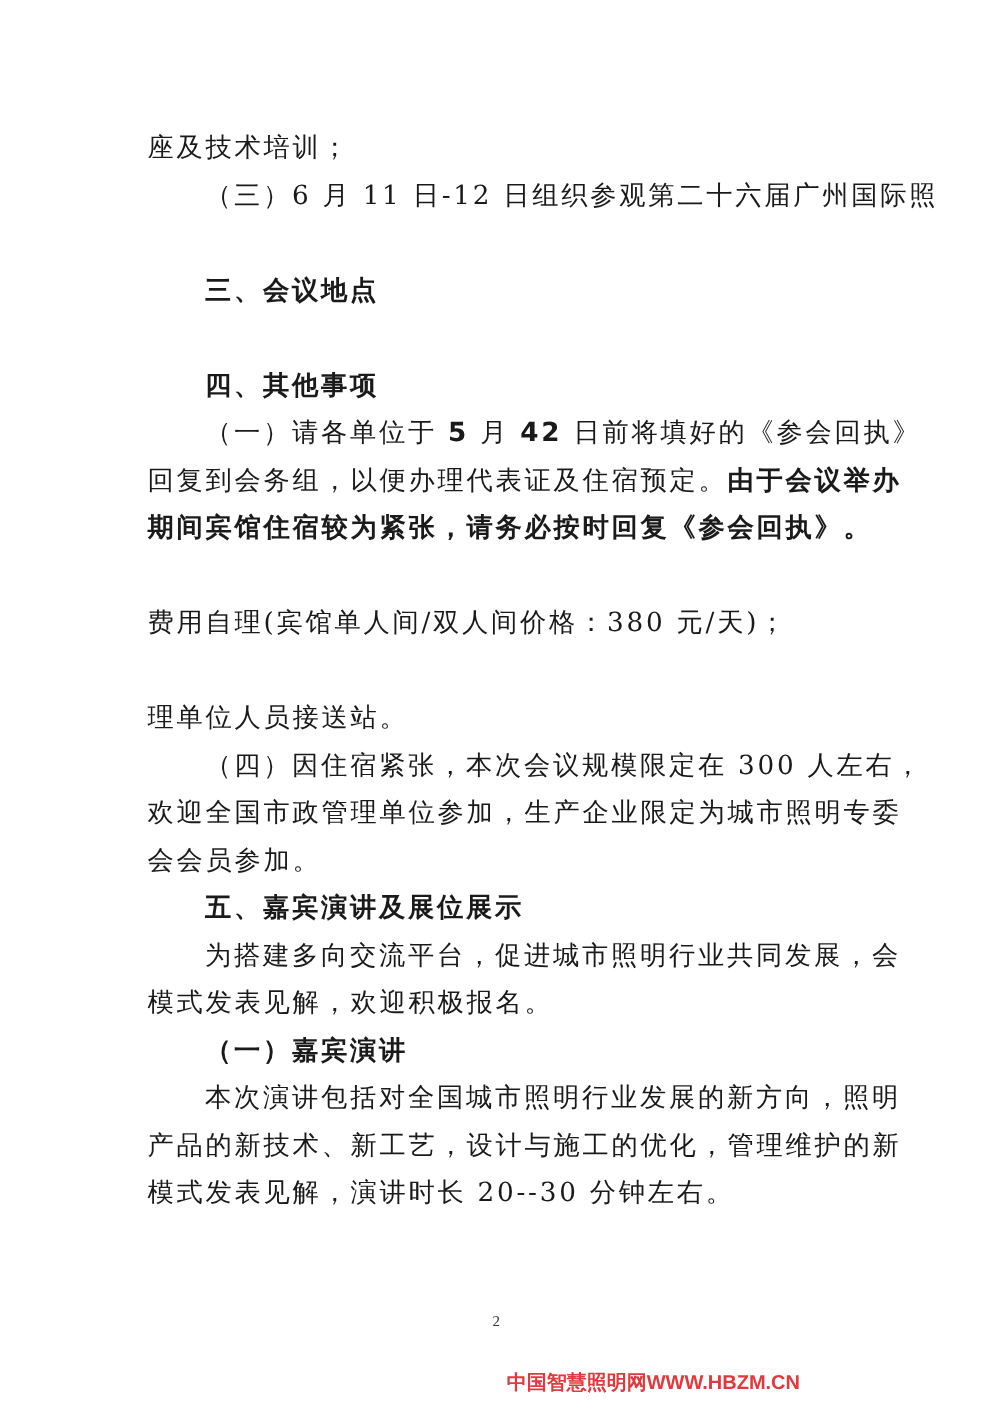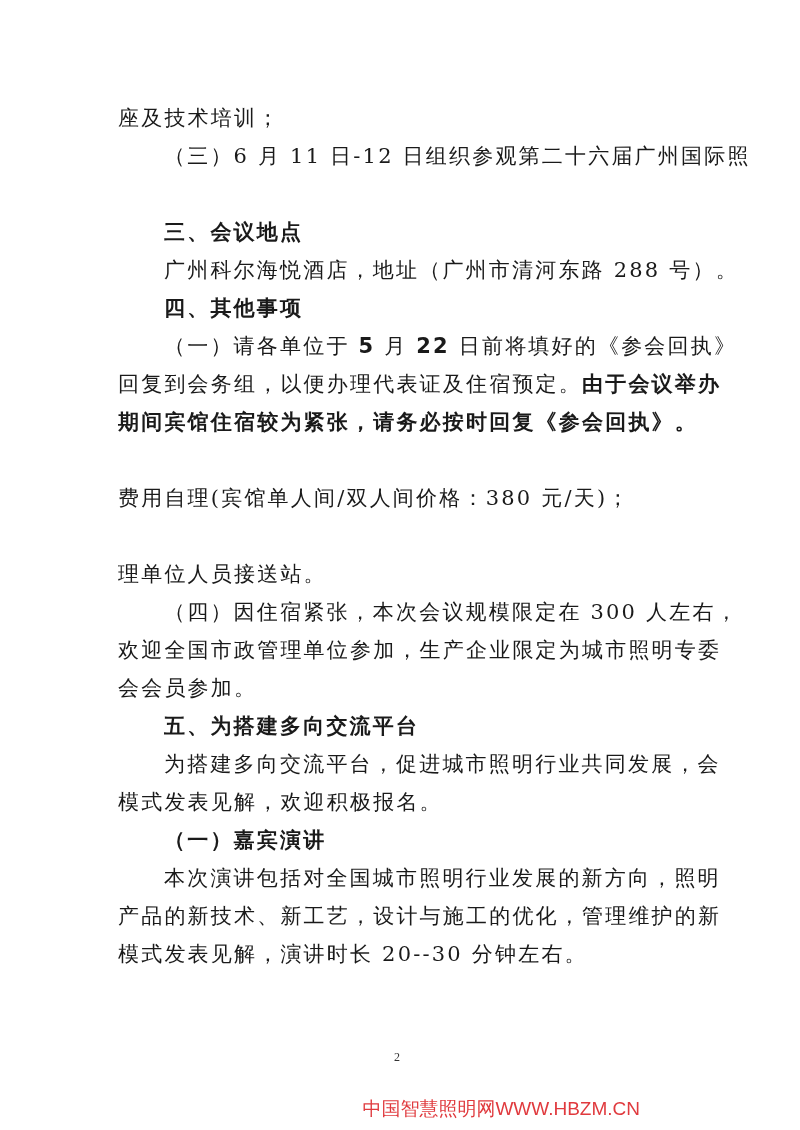--- a/index.html
+++ b/index.html
@@ -41,56 +41,56 @@
       top: 1050px;
       font-family: "Liberation Serif", serif;
       font-size: 12px;
       color: #333;
     }
     .watermark {
       position: absolute;
       right: 8px;
       top: 1096px;
       font-family: "Liberation Sans", sans-serif;
-      font-size: 19px;
+      font-size: 16px;
       color: #e03a3e;
       letter-spacing: 0px;
+      font-weight: bold;
     }
   </style>
 </head>
 <body>
 
 <div class="page">
 
   <div class="line" style="top:105px">座及技术培训；</div>
 
   <div class="line indent" style="top:143px">（三）6 月 11 日-12 日组织参观第二十六届广州国际照</div>
 
   <div class="line indent bold" style="top:219px">三、会议地点</div>
-  <div class="line indent" style="top:257px">广州科尔海悦酒店，地址（广州市清河东路 288 号）。</div>
 
   <div class="line indent bold" style="top:295px">四、其他事项</div>
 
   <div class="line indent" style="top:333px">
-    <span>（一）请各单位于 </span><span class="bold">5</span><span> 月 </span><span class="bold">22</span><span> 日前将填好的《参会回执》</span>
+    <span>（一）请各单位于 </span><span class="bold">5</span><span> 月 </span><span class="bold">42</span><span> 日前将填好的《参会回执》</span>
   </div>
   <div class="line" style="top:371px">
     <span>回复到会务组，以便办理代表证及住宿预定。</span><span class="bold">由于会议举办</span>
   </div>
   <div class="line bold" style="top:409px">期间宾馆住宿较为紧张，请务必按时回复《参会回执》。</div>
 
   <div class="line" style="top:485px">费用自理(宾馆单人间/双人间价格：380 元/天)；</div>
 
   <div class="line" style="top:561px">理单位人员接送站。</div>
 
   <div class="line indent" style="top:599px">（四）因住宿紧张，本次会议规模限定在 300 人左右，</div>
   <div class="line" style="top:637px">欢迎全国市政管理单位参加，生产企业限定为城市照明专委</div>
   <div class="line" style="top:675px">会会员参加。</div>
 
-  <div class="line indent bold" style="top:713px">五、为搭建多向交流平台</div>
+  <div class="line indent bold" style="top:713px">五、嘉宾演讲及展位展示</div>
   <div class="line indent" style="top:751px">为搭建多向交流平台，促进城市照明行业共同发展，会</div>
   <div class="line" style="top:789px">模式发表见解，欢迎积极报名。</div>
 
   <div class="line indent bold" style="top:827px">（一）嘉宾演讲</div>
   <div class="line indent" style="top:865px">本次演讲包括对全国城市照明行业发展的新方向，照明</div>
   <div class="line" style="top:903px">产品的新技术、新工艺，设计与施工的优化，管理维护的新</div>
   <div class="line" style="top:941px">模式发表见解，演讲时长 20--30 分钟左右。</div>
 
 
   <div class="page-number">2</div>

